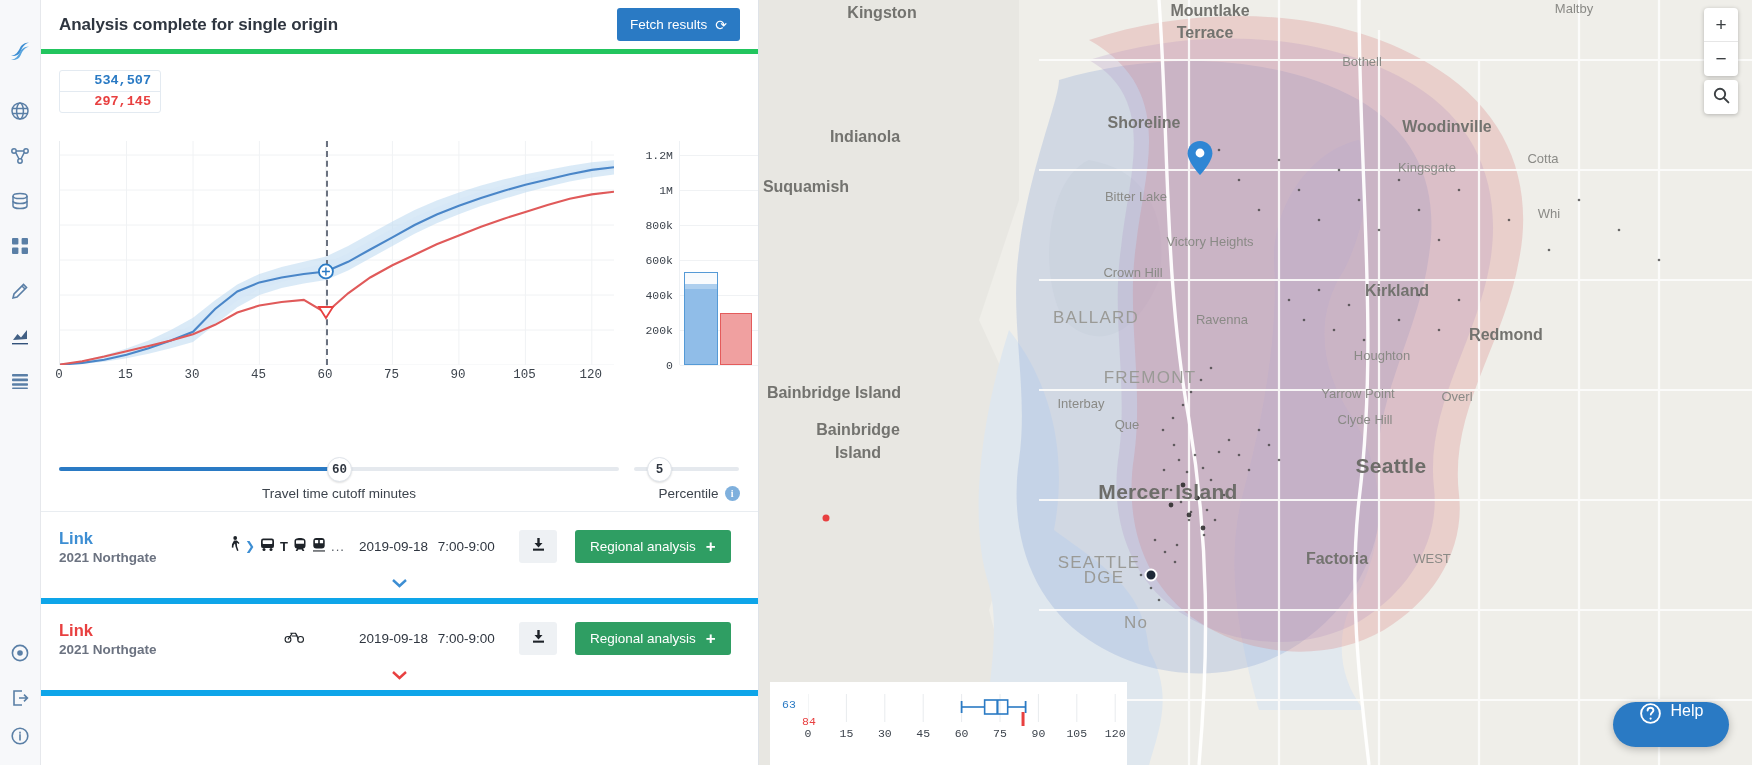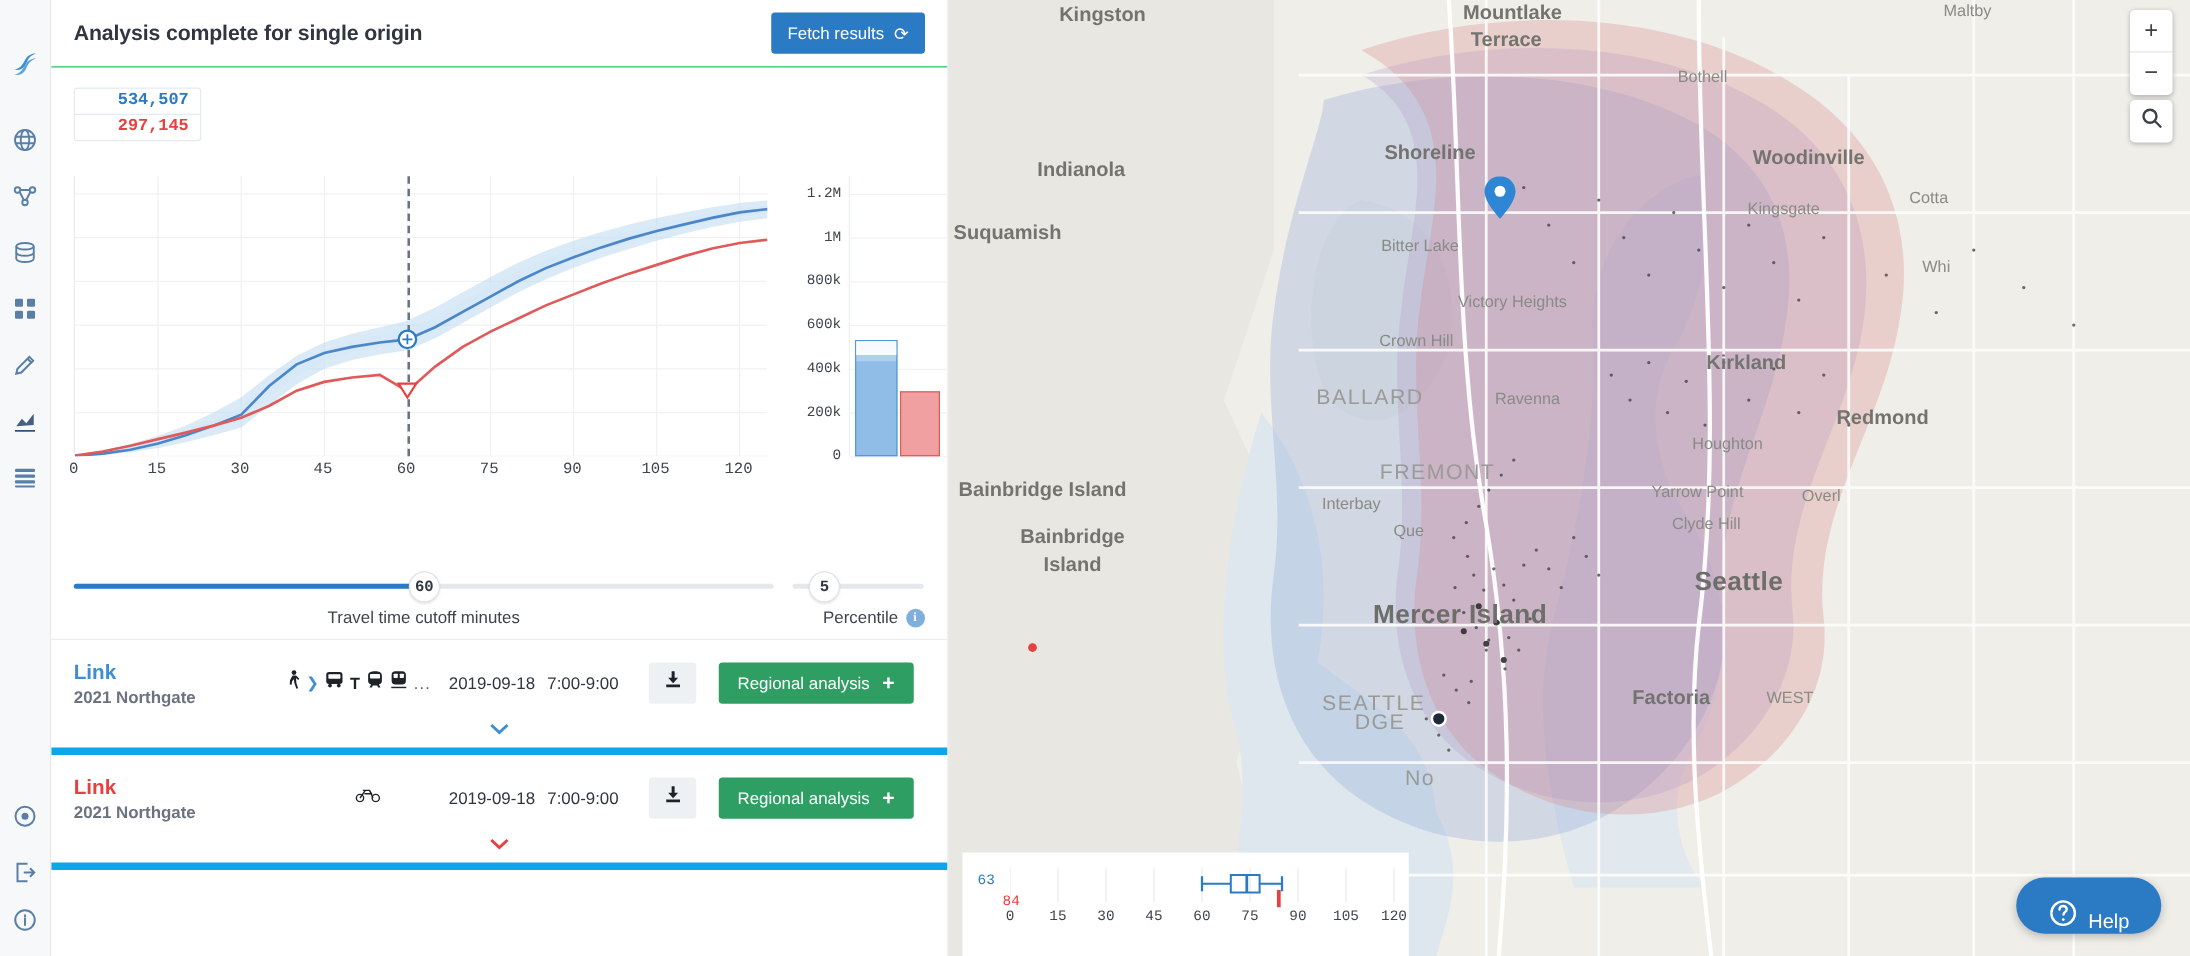--- a/index.html
+++ b/index.html
@@ -28,21 +28,21 @@
   .rail-bottom { padding-bottom:14px; }
 
   
   .panel {
     position:absolute; left:41px; top:0; width:718px; height:765px;
     background:#fff; border-right:1px solid #dfe3e8; overflow:hidden;
   }
   .panel-head {
     height:54px; padding:0 18px 0 18px;
     display:flex; align-items:center; justify-content:space-between;
-    border-bottom:1px solid #22c55e;
+    border-bottom:5px solid #22c55e;
   }
   .panel-title { font-size:17px; font-weight:bold; color:#2f3640; letter-spacing:-0.1px; }
   .btn-fetch {
     background:#2a7ac4; color:#fff; border:none; border-radius:3px;
     height:33px; padding:0 13px; font-size:13.5px; font-family:inherit;
     display:flex; align-items:center; gap:8px; cursor:pointer;
   }
   .btn-fetch .spin { font-size:14px; line-height:1; }
 
   
@@ -664,21 +664,21 @@
               <line x1="153.6" y1="7" x2="153.6" y2="19" stroke="#2a7ac4" stroke-width="1.8"></line>
               <line x1="217.60000000000002" y1="7" x2="217.60000000000002" y2="19" stroke="#2a7ac4" stroke-width="1.8"></line>
               <rect x="176.64000000000001" y="6" width="23.039999999999992" height="14" fill="none" stroke="#2a7ac4" stroke-width="1.6"></rect>
               <line x1="189.44" y1="6" x2="189.44" y2="20" stroke="#2a7ac4" stroke-width="2.2"></line>
               <line x1="215.04000000000002" y1="18" x2="215.04000000000002" y2="32" stroke="#e84040" stroke-width="3"></line>
             </svg>
         <div class="dxtick" style="left: 0px;">0</div><div class="dxtick" style="left: 38.4px;">15</div><div class="dxtick" style="left: 76.8px;">30</div><div class="dxtick" style="left: 115.2px;">45</div><div class="dxtick" style="left: 153.6px;">60</div><div class="dxtick" style="left: 192px;">75</div><div class="dxtick" style="left: 230.4px;">90</div><div class="dxtick" style="left: 268.8px;">105</div><div class="dxtick" style="left: 307.2px;">120</div></div>
       </div>
     </div>
 
-    <div style="position:absolute; right:23px; bottom:18px; width:116px; height:45px; background:#2a7ac4; border-radius:23px; display:flex; align-items:flex-end; justify-content:center; gap:9px; box-shadow:0 2px 8px rgba(0,0,0,.25); cursor:pointer;">
+    <div style="position:absolute; right:23px; bottom:18px; width:116px; height:45px; background:#2a7ac4; border-radius:23px; display:flex; align-items:flex-start; justify-content:center; gap:9px; box-shadow:0 2px 8px rgba(0,0,0,.25); cursor:pointer;">
       <span>
         <svg width="23" height="23" viewBox="0 0 23 23" fill="none" stroke="#fff" stroke-width="1.9">
             <circle cx="11.5" cy="11.5" r="9.4"></circle>
             <path d="M8.6 8.6c0-1.7 1.3-2.8 2.9-2.8s2.9 1.1 2.9 2.7c0 1.9-2.6 2.1-2.6 4.1" stroke-linecap="round"></path>
             <circle cx="11.6" cy="16.6" r="1.1" fill="#fff" stroke="none"></circle>
           </svg>
       </span>
       <span style="color:#fff; font-size:16px;">Help</span>
     </div>
   </div>

